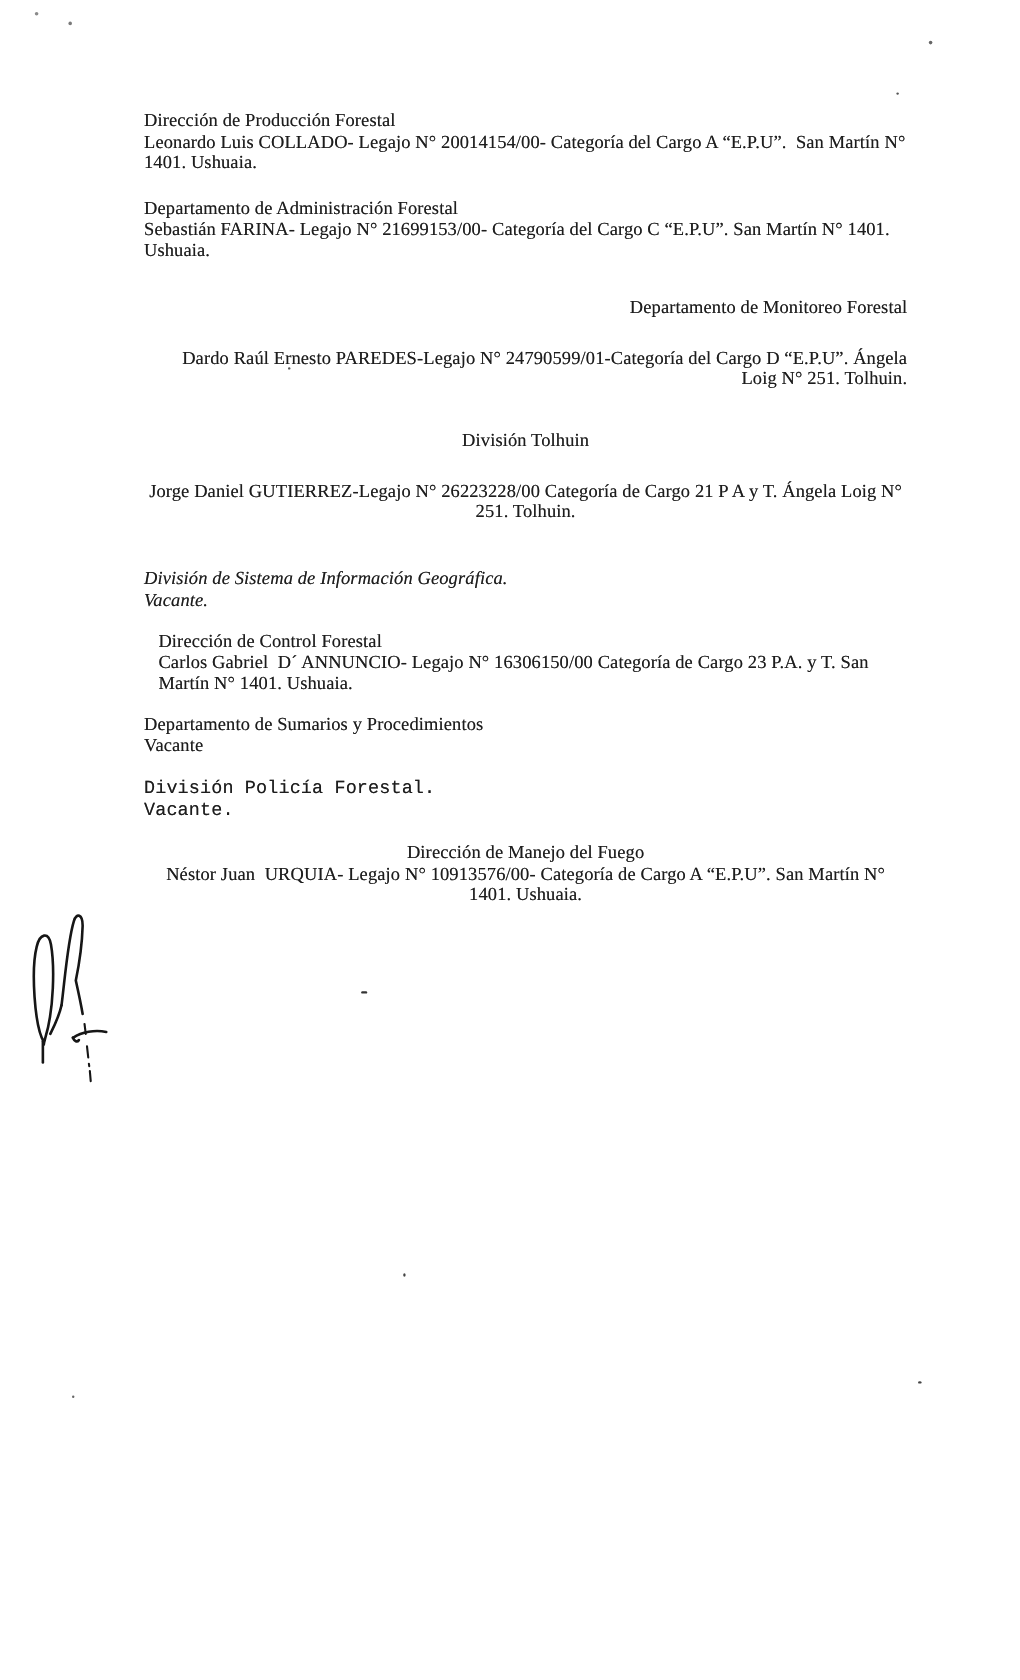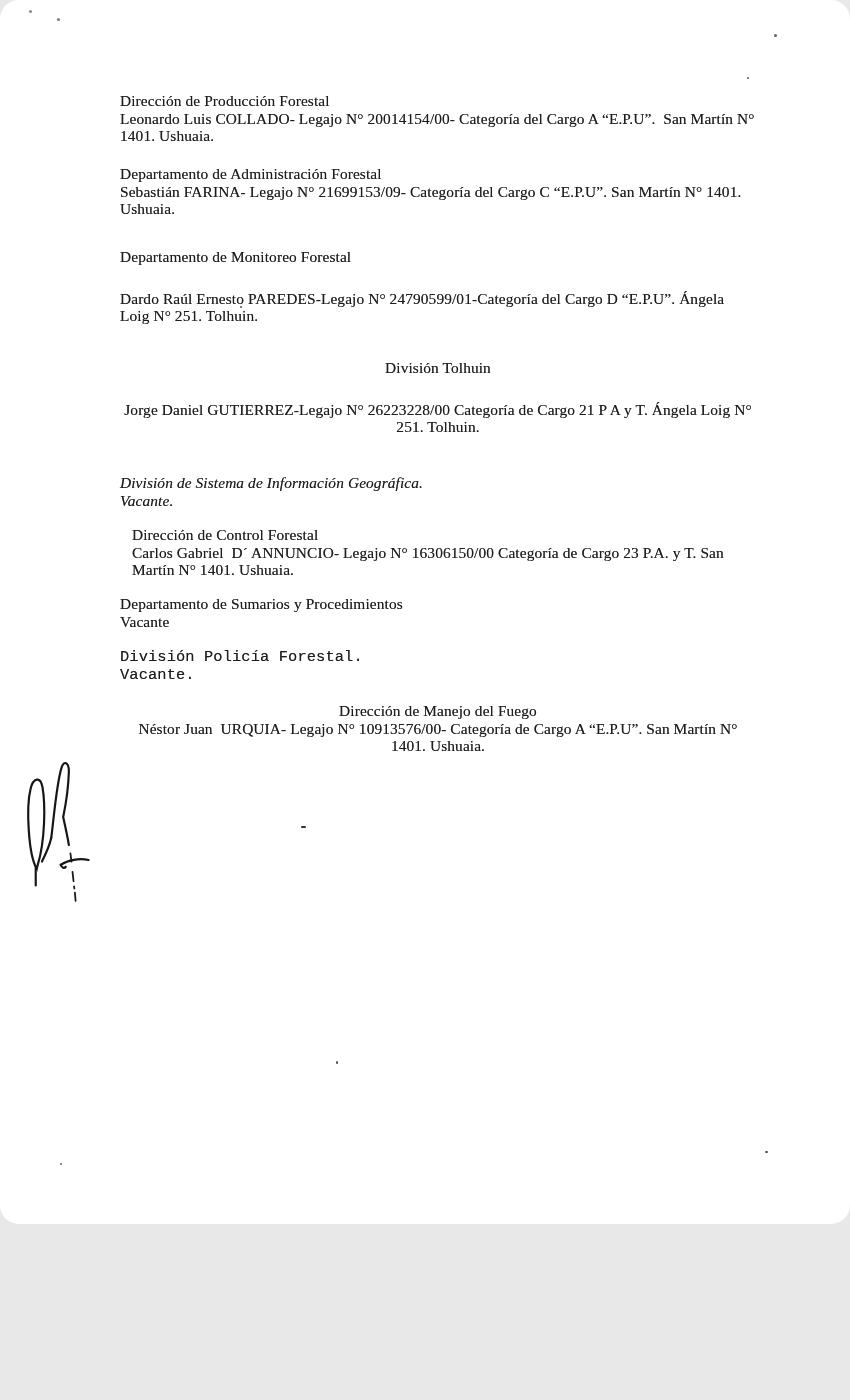--- a/index.html
+++ b/index.html
@@ -3,41 +3,40 @@
 <meta charset="utf-8">
 <style>
   html, body {
     margin: 0;
     padding: 0;
     background: #e8e8e8;
   }
   .page {
     position: relative;
     width: 850px;
-    height: 1224px;
+    height: 1400px;
     background: #ffffff;
     overflow: hidden;
     font-family: "Liberation Serif", "DejaVu Serif", serif;
     color: #1d1d1d;
-    border-radius: 19px;
   }
   .sec {
     position: absolute;
     left: 120px;
     width: 636px;
     font-size: 15.4px;
     line-height: 17.6px;
     letter-spacing: 0.1px;
     text-shadow: 0 0 0.5px rgba(0,0,0,0.55);
   }
   .sec .head { white-space: pre-wrap; }
   .sec .body-text { white-space: pre-wrap; }
   .s1 { top: 92px; }
   .s2 { top: 165px; }
-  .s3 { top: 248px; }
+  .s3 { top: 248px; text-align: right; }
   .s4 { top: 359px; text-align: center; }
   .s5 { top: 474px; font-style: italic; }
   .s6 { top: 526px; margin-left: 12px; }
   .s7 { top: 595px; }
   .s8 { top: 649px; font-family: Liberation Mono, monospace; }
   .s9 { top: 702px; text-align: center; }
   .s3 .body-text, .s4 .body-text { margin-top: 24px; }
 
   .signature {
     position: absolute;
@@ -68,21 +67,21 @@
 
 <div class="page">
 
   <div class="sec s1">
     <div class="head">Dirección de Producción Forestal</div>
     <div class="body-text">Leonardo Luis COLLADO- Legajo N° 20014154/00- Categoría del Cargo A “E.P.U”.  San Martín N° 1401. Ushuaia.</div>
   </div>
 
   <div class="sec s2">
     <div class="head">Departamento de Administración Forestal</div>
-    <div class="body-text">Sebastián FARINA- Legajo N° 21699153/09- Categoría del Cargo C “E.P.U”. San Martín N° 1401. Ushuaia.</div>
+    <div class="body-text">Sebastián FARINA- Legajo N° 21699153/00- Categoría del Cargo C “E.P.U”. San Martín N° 1401. Ushuaia.</div>
   </div>
 
   <div class="sec s3">
     <div class="head">Departamento de Monitoreo Forestal</div>
     <div class="body-text">Dardo Raúl Ernesto PAREDES-Legajo N° 24790599/01-Categoría del Cargo D “E.P.U”. Ángela Loig N° 251. Tolhuin.</div>
   </div>
 
   <div class="sec s4">
     <div class="head">División Tolhuin</div>
     <div class="body-text">Jorge Daniel GUTIERREZ-Legajo N° 26223228/00 Categoría de Cargo 21 P A y T. Ángela Loig N° 251. Tolhuin.</div>

